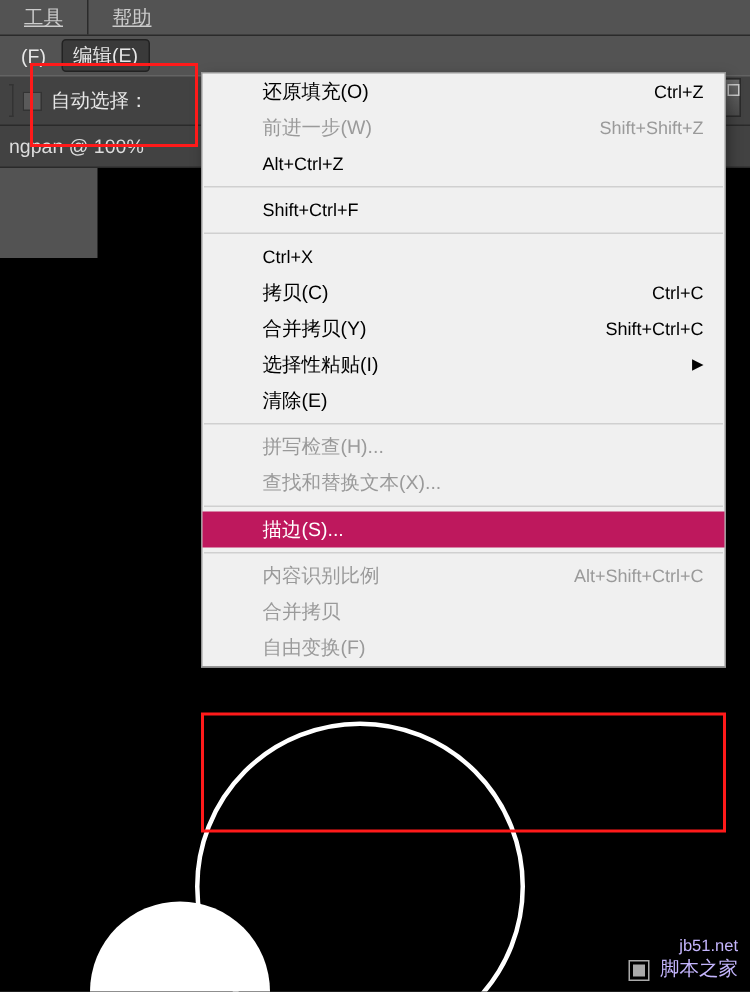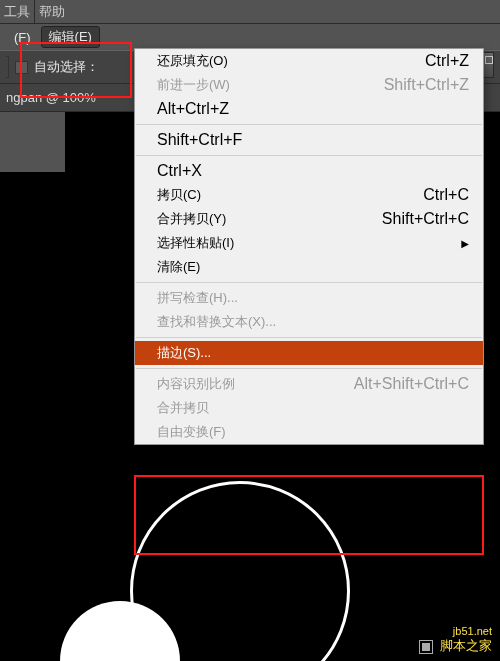--- a/index.html
+++ b/index.html
@@ -1,19 +1,19 @@
 <!DOCTYPE html>
 <html><head>
 <meta charset="utf-8">
 <style>
 * { margin: 0; padding: 0; box-sizing: border-box; font-family: "Microsoft YaHei", SimSun, Arial, sans-serif; font-size: 13px; }
 body { background: #535353; width: 500px; height: 661px; overflow: hidden; position: relative; }
 
 .topbar { display: flex; height: 24px; background: #535353; border-bottom: 1px solid #2a2a2a; align-items: center; color: #ccc; }
-.topbar .tab { padding: 0 4px; height: 100%; display: flex; align-items: center; }
+.topbar .tab { padding: 0 16px; height: 100%; display: flex; align-items: center; text-decoration: underline; }
 .topbar .tab.partial { border-right: 1px solid #2a2a2a; }
 
 .menubar { display: flex; height: 26px; background: #535353; align-items: center; padding-left: 6px; }
 .menubar .mi { color: #e8e8e8; padding: 2px 8px; margin-right: 2px; cursor: default; }
 .menubar .mi.active { background: #3a3a3a; border: 1px solid #222; border-radius: 3px; padding: 1px 7px; }
 
 .toolbar { height: 34px; background: #424242; border-top: 1px solid #636363; border-bottom:1px solid #2a2a2a; display:flex; align-items:center; padding-left:6px; color:#e6e6e6; font-size:12px;}
 .toolbar .chk { width:13px; height:13px; border:1px solid #333; background:#5a5a5a; margin-right:6px; }
 .toolbar .rbracket { width:3px; height:22px; border:1px solid #333; border-left:none; margin-right:6px; }
 
@@ -26,33 +26,33 @@
 .dropdown {
   position: absolute;
   top: 48px; left: 134px; width: 350px;
   background: #f0f0f0;
   border: 1px solid #979797;
   box-shadow: 2px 3px 8px rgba(0,0,0,.35);
   color: #000;
 }
 .dropdown .row {
   display: flex; align-items: center; height: 24px;
-  padding: 0 14px 0 22px; cursor: default;
+  padding: 0 14px 0 40px; cursor: default;
 }
 .dropdown .row.disabled { color: #9a9a9a; }
 .dropdown .row .label { flex: 1; white-space: nowrap; }
-.dropdown .row .sc { color: inherit; font-size:16px; }
-.dropdown .row.sel { background: #c2410c; color: #fff; }
+.dropdown .row .sc { color: inherit; font-size:12px; }
+.dropdown .row.sel { background: #be185d; color: #fff; }
 .dropdown .sep { height:1px; background:#d0d0d0; margin:3px 1px; }
 .dropdown .row .arrow { margin-left:6px; font-size:10px;}
 
 .hl-red1 { position:absolute; top:42px; left:20px; width:112px; height:56px; border:2px solid #ff1a1a; pointer-events:none; }
 .hl-red2 { position:absolute; top:475px; left:134px; width:350px; height:80px; border:2px solid #ff1a1a; pointer-events:none; }
 
-.watermark { position:absolute; right:8px; bottom:6px; color:#fde047; font-size:12px; text-shadow:0 0 3px #000;}
+.watermark { position:absolute; right:8px; bottom:6px; color:#c4b5fd; font-size:12px; text-shadow:0 0 3px #000;}
 .watermark .logo { display:inline-block; width:14px; height:14px; border:1px solid #aaa; margin-right:4px; vertical-align:middle; position:relative; }
 .watermark .logo:before { content:""; position:absolute; inset:2px; background:#aaa; }
 .rt-icon { position:absolute; top:52px; right:6px; width:20px; height:26px; border:1px solid #2a2a2a; background:linear-gradient(#6a6a6a,#4a4a4a);}
 .rt-icon:before{content:"";position:absolute;top:3px;left:3px;width:5px;height:6px;background:#ddd;}
 .rt-icon:after{content:"";position:absolute;top:3px;left:10px;width:6px;height:6px;border:1px solid #ccc;}
 .lnk{position:absolute; right:2px; top:116px; width:20px;height:20px;border-bottom:1px solid #aaa;}
 </style>
 </head>
 <body>
 
@@ -86,21 +86,21 @@
 <div class="gray-strip"></div>
 
 <div class="dropdown">
 
   <div class="row">
     <span class="label">还原填充(O)</span>
     <span class="sc">Ctrl+Z</span>
   </div>
   <div class="row disabled">
     <span class="label">前进一步(W)</span>
-    <span class="sc">Shift+Ctrl+Z</span>
+    <span class="sc">Shift+Shift+Z</span>
   </div>
   <div class="row">
     <span class="sc">Alt+Ctrl+Z</span>
   </div>
 
   <div class="sep"></div>
 
   <div class="row">
     <span class="sc">Shift+Ctrl+F</span>
   </div>

